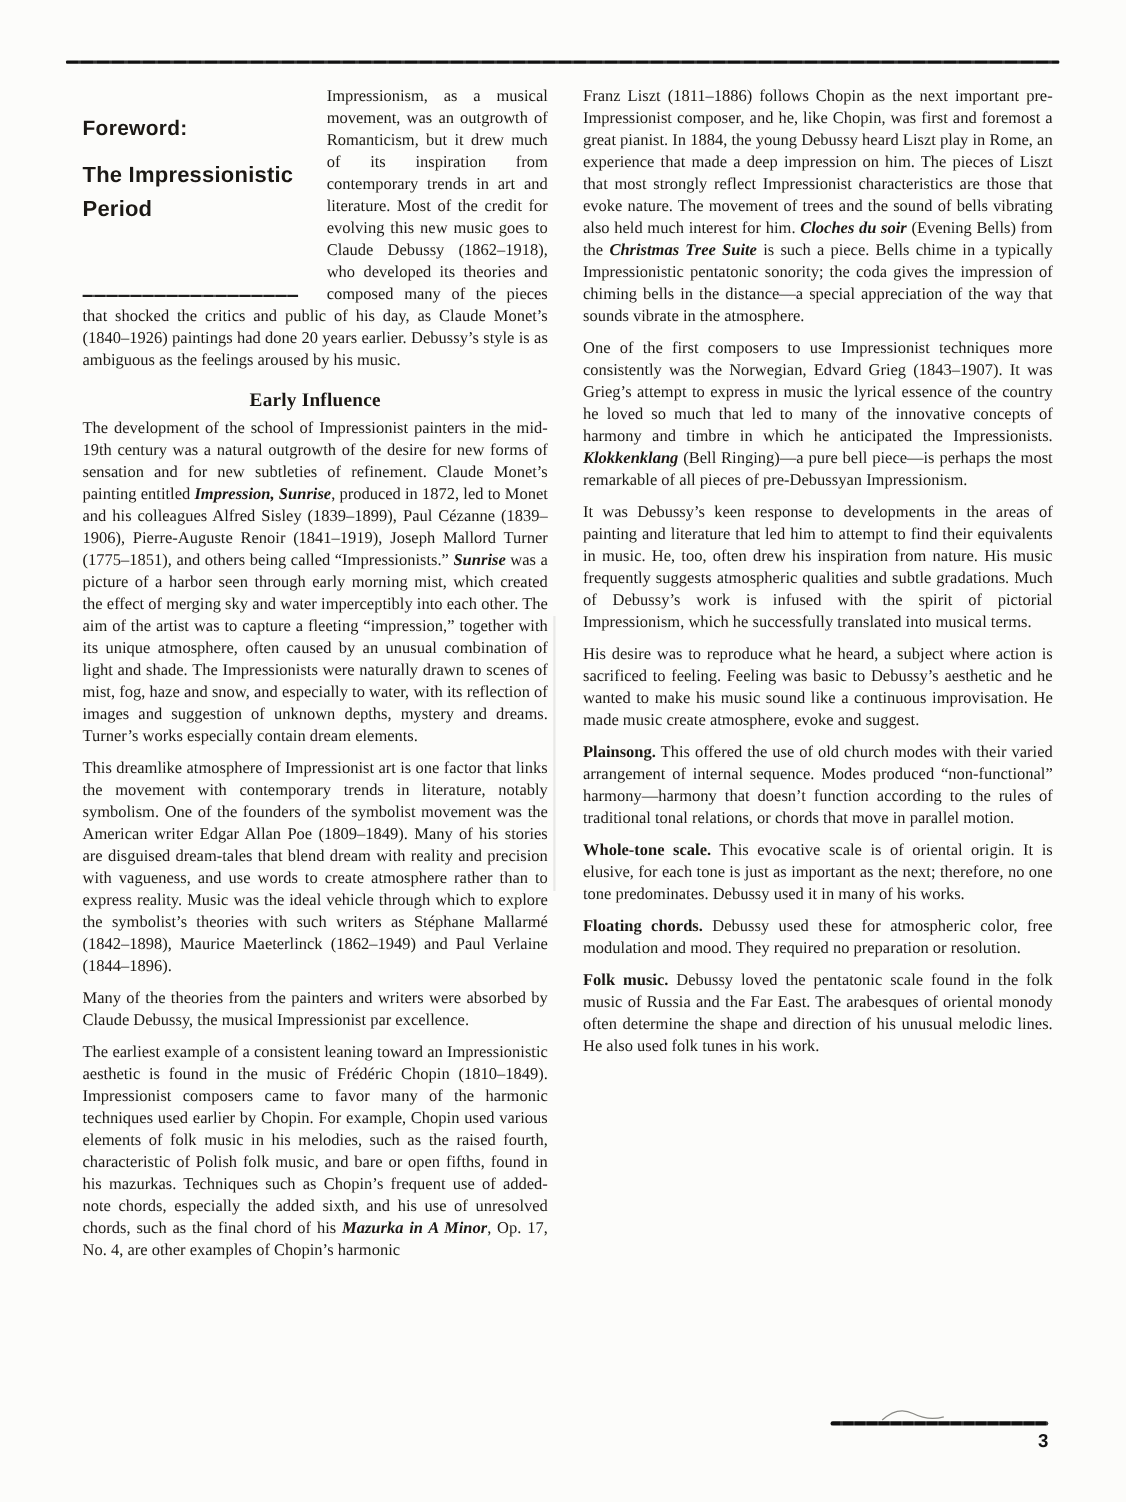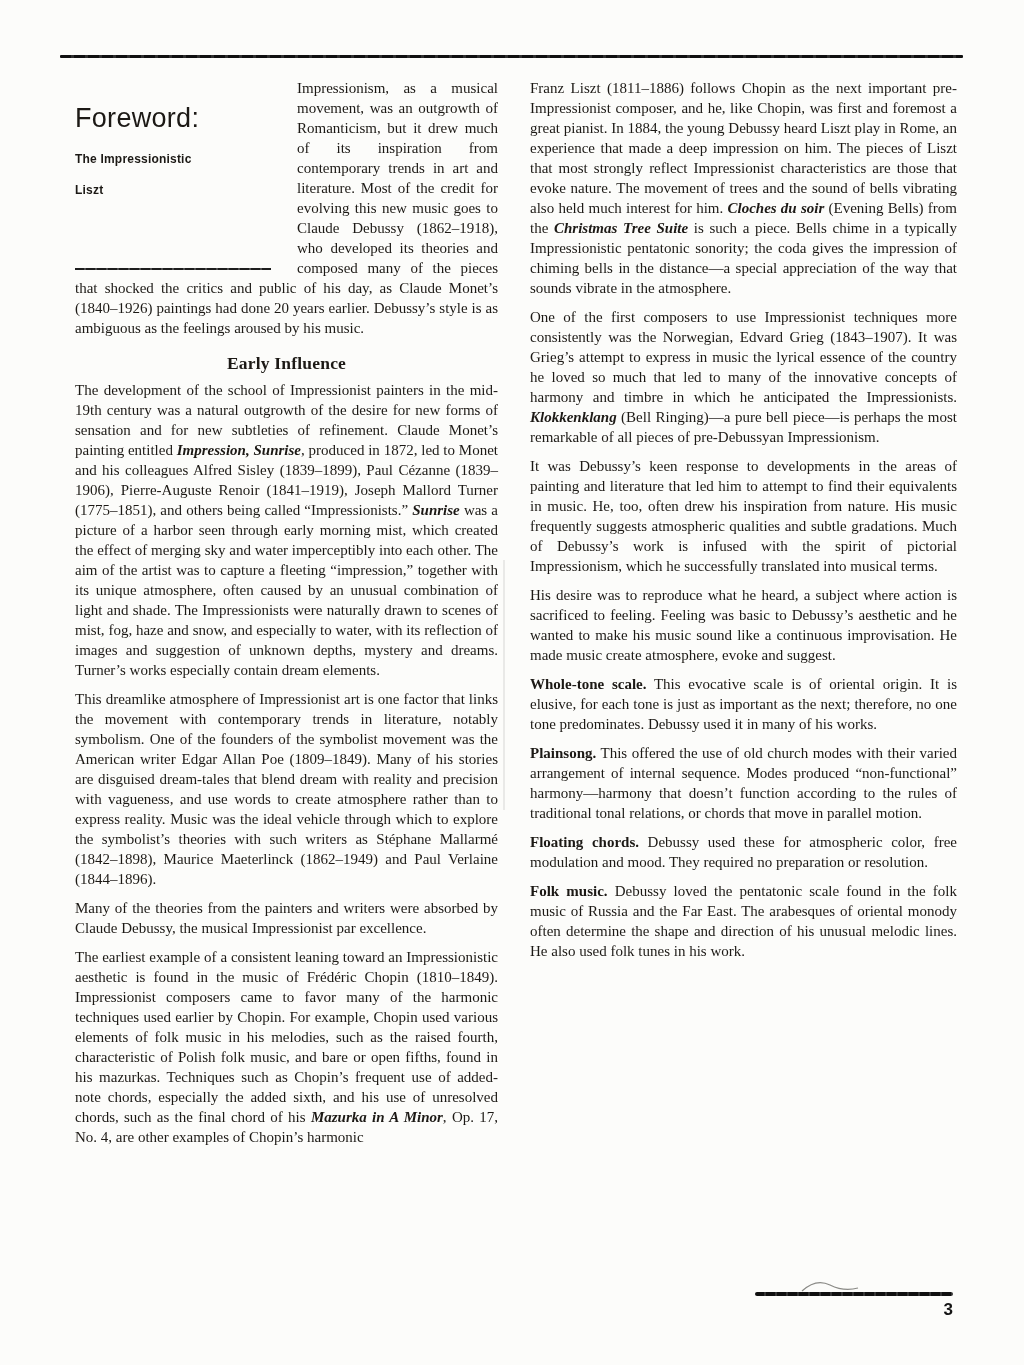--- a/index.html
+++ b/index.html
@@ -37,22 +37,22 @@
     font-family:"Liberation Serif", serif;
   }
 
   .fw-block {
     float:left; width:206px; height:192px;
     margin:0 16px 4px 0;
     display:flex; flex-direction:column;
     box-sizing:border-box; padding-top:24px;
     font-family:"Liberation Sans", sans-serif;
   }
-  .fw-title { font-size:27px; font-weight:normal; line-height:32px; margin-bottom:10px; letter-spacing:0.3px; }
-  .fw-sub   { font-size:12px; font-weight:bold; line-height:31px; letter-spacing:0.2px; }
+  .fw-title { font-size:19px; font-weight:bold; line-height:32px; margin-bottom:10px; letter-spacing:0.3px; }
+  .fw-sub   { font-size:20px; font-weight:bold; line-height:31px; letter-spacing:0.2px; }
   .fw-rule  {
     margin-top:auto; height:2px; width:196px;
     background:repeating-linear-gradient(90deg,#1d1d1d 0 9px,#4e4e4e 9px 11px);
   }
 
   .scan-artifact {
     position:absolute; left:503px; top:560px; width:2px; height:250px;
     background:rgba(70,70,70,0.10);
   }
 
@@ -74,43 +74,43 @@
 
 <div class="top-rule"></div>
 
 <div class="page-body">
 
   <div class="col col-left">
     <p>
       <span class="fw-block">
         <span class="fw-title">Foreword:</span>
         <span class="fw-sub">The Impressionistic</span>
-        <span class="fw-sub">Liszt</span>
+        <span class="fw-sub">Period</span>
         <span class="fw-rule"></span>
       </span>
       <span><span>Impressionism, as a musical movement, was an outgrowth of Romanticism, but it drew much of its inspiration from contemporary trends in art and literature. Most of the credit for evolving this new music goes to Claude Debussy (1862–1918), who developed its theories and composed many of the pieces that shocked the critics and public of his day, as Claude Monet’s (1840–1926) paintings had done 20 years earlier. Debussy’s style is as ambiguous as the feelings aroused by his music.</span></span>
     </p>
 
     <h3 class="section">Early Influence</h3>
     <p><span>The development of the school of Impressionist painters in the mid-19th century was a natural outgrowth of the desire for new forms of sensation and for new subtleties of refinement. Claude Monet’s painting entitled </span><span class="it">Impression, Sunrise</span><span>, produced in 1872, led to Monet and his colleagues Alfred Sisley (1839–1899), Paul Cézanne (1839–1906), Pierre-Auguste Renoir (1841–1919), Joseph Mallord Turner (1775–1851), and others being called “Impressionists.” </span><span class="it">Sunrise</span><span> was a picture of a harbor seen through early morning mist, which created the effect of merging sky and water imperceptibly into each other. The aim of the artist was to capture a fleeting “impression,” together with its unique atmosphere, often caused by an unusual combination of light and shade. The Impressionists were naturally drawn to scenes of mist, fog, haze and snow, and especially to water, with its reflection of images and suggestion of unknown depths, mystery and dreams. Turner’s works especially contain dream elements.</span></p>
     <p><span>This dreamlike atmosphere of Impressionist art is one factor that links the movement with contemporary trends in literature, notably symbolism. One of the founders of the symbolist movement was the American writer Edgar Allan Poe (1809–1849). Many of his stories are disguised dream-tales that blend dream with reality and precision with vagueness, and use words to create atmosphere rather than to express reality. Music was the ideal vehicle through which to explore the symbolist’s theories with such writers as Stéphane Mallarmé (1842–1898), Maurice Maeterlinck (1862–1949) and Paul Verlaine (1844–1896).</span></p>
     <p><span>Many of the theories from the painters and writers were absorbed by Claude Debussy, the musical Impressionist par excellence.</span></p>
 
     <p><span>The earliest example of a consistent leaning toward an Impressionistic aesthetic is found in the music of Frédéric Chopin (1810–1849). Impressionist composers came to favor many of the harmonic techniques used earlier by Chopin. For example, Chopin used various elements of folk music in his melodies, such as the raised fourth, characteristic of Polish folk music, and bare or open fifths, found in his mazurkas. Techniques such as Chopin’s frequent use of added-note chords, especially the added sixth, and his use of unresolved chords, such as the final chord of his </span><span class="it">Mazurka in A Minor</span><span>, Op. 17, No. 4, are other examples of Chopin’s harmonic</span></p>
   </div>
 
   <div class="col col-right">
     <p><span>Franz Liszt (1811–1886) follows Chopin as the next important pre-Impressionist composer, and he, like Chopin, was first and foremost a great pianist. In 1884, the young Debussy heard Liszt play in Rome, an experience that made a deep impression on him. The pieces of Liszt that most strongly reflect Impressionist characteristics are those that evoke nature. The movement of trees and the sound of bells vibrating also held much interest for him. </span><span class="it">Cloches du soir</span><span> (Evening Bells) from the </span><span class="it">Christmas Tree Suite</span><span> is such a piece. Bells chime in a typically Impressionistic pentatonic sonority; the coda gives the impression of chiming bells in the distance—a special appreciation of the way that sounds vibrate in the atmosphere.</span></p>
     <p><span>One of the first composers to use Impressionist techniques more consistently was the Norwegian, Edvard Grieg (1843–1907). It was Grieg’s attempt to express in music the lyrical essence of the country he loved so much that led to many of the innovative concepts of harmony and timbre in which he anticipated the Impressionists. </span><span class="it">Klokkenklang</span><span> (Bell Ringing)—a pure bell piece—is perhaps the most remarkable of all pieces of pre-Debussyan Impressionism.</span></p>
 
     <p><span>It was Debussy’s keen response to developments in the areas of painting and literature that led him to attempt to find their equivalents in music. He, too, often drew his inspiration from nature. His music frequently suggests atmospheric qualities and subtle gradations. Much of Debussy’s work is infused with the spirit of pictorial Impressionism, which he successfully translated into musical terms.</span></p>
     <p><span>His desire was to reproduce what he heard, a subject where action is sacrificed to feeling. Feeling was basic to Debussy’s aesthetic and he wanted to make his music sound like a continuous improvisation. He made music create atmosphere, evoke and suggest.</span></p>
 
+    <p><span class="bd">Plainsong.</span><span> This offered the use of old church modes with their varied arrangement of internal sequence. Modes produced “non-functional” harmony—harmony that doesn’t function according to the rules of traditional tonal relations, or chords that move in parallel motion.</span></p>
     <p><span class="bd">Whole-tone scale.</span><span> This evocative scale is of oriental origin. It is elusive, for each tone is just as important as the next; therefore, no one tone predominates. Debussy used it in many of his works.</span></p>
-    <p><span class="bd">Plainsong.</span><span> This offered the use of old church modes with their varied arrangement of internal sequence. Modes produced “non-functional” harmony—harmony that doesn’t function according to the rules of traditional tonal relations, or chords that move in parallel motion.</span></p>
     <p><span class="bd">Floating chords.</span><span> Debussy used these for atmospheric color, free modulation and mood. They required no preparation or resolution.</span></p>
     <p><span class="bd">Folk music.</span><span> Debussy loved the pentatonic scale found in the folk music of Russia and the Far East. The arabesques of oriental monody often determine the shape and direction of his unusual melodic lines. He also used folk tunes in his work.</span></p>
   </div>
 
 </div>
 
 <div class="scan-artifact"></div>
 
 <svg class="pencil-mark" width="64" height="18" viewBox="0 0 64 18">
   <path d="M4 15 Q 18 2, 32 9 T 60 12" fill="none" stroke="#8a8a86" stroke-width="1.2"></path>

